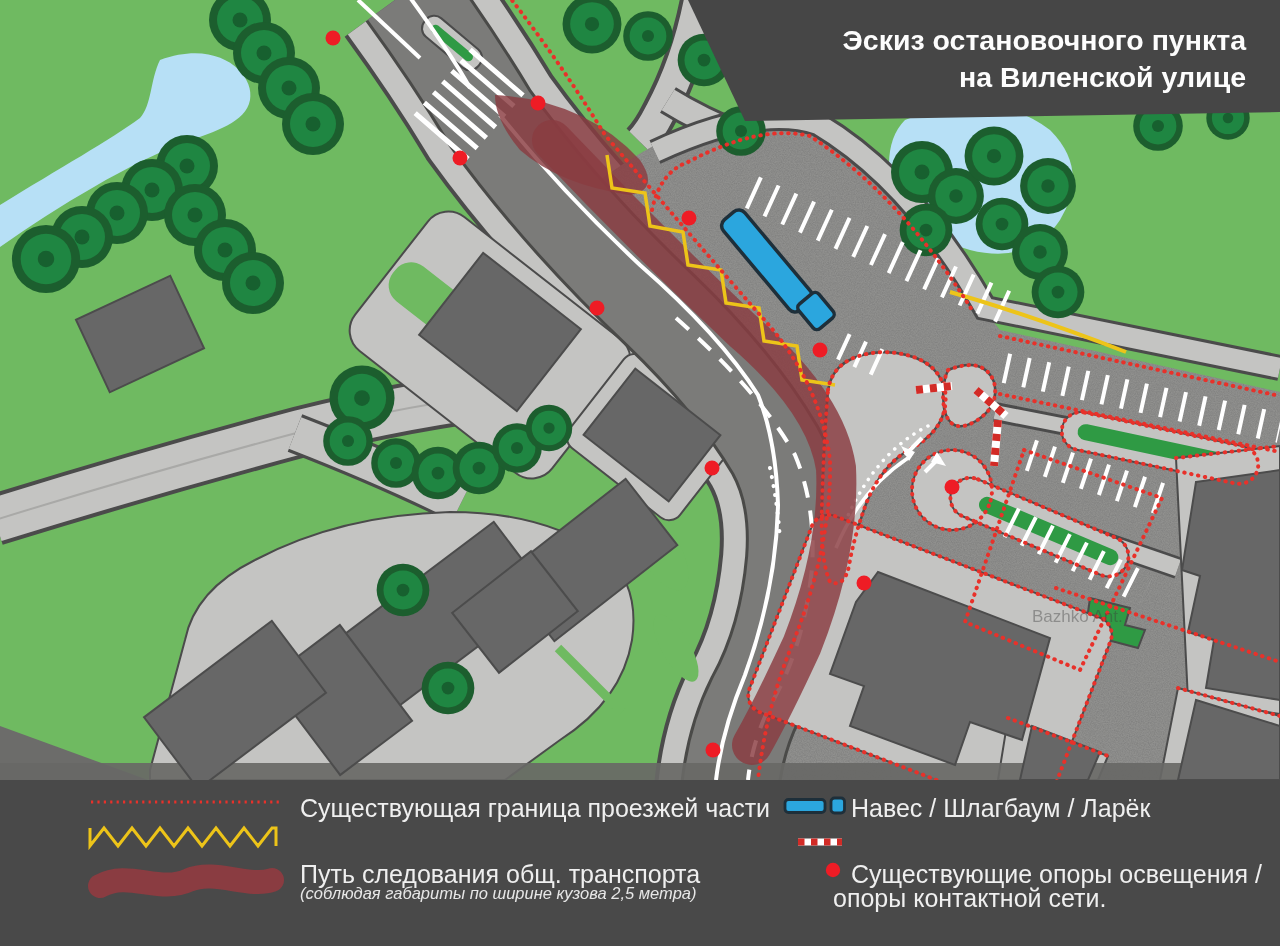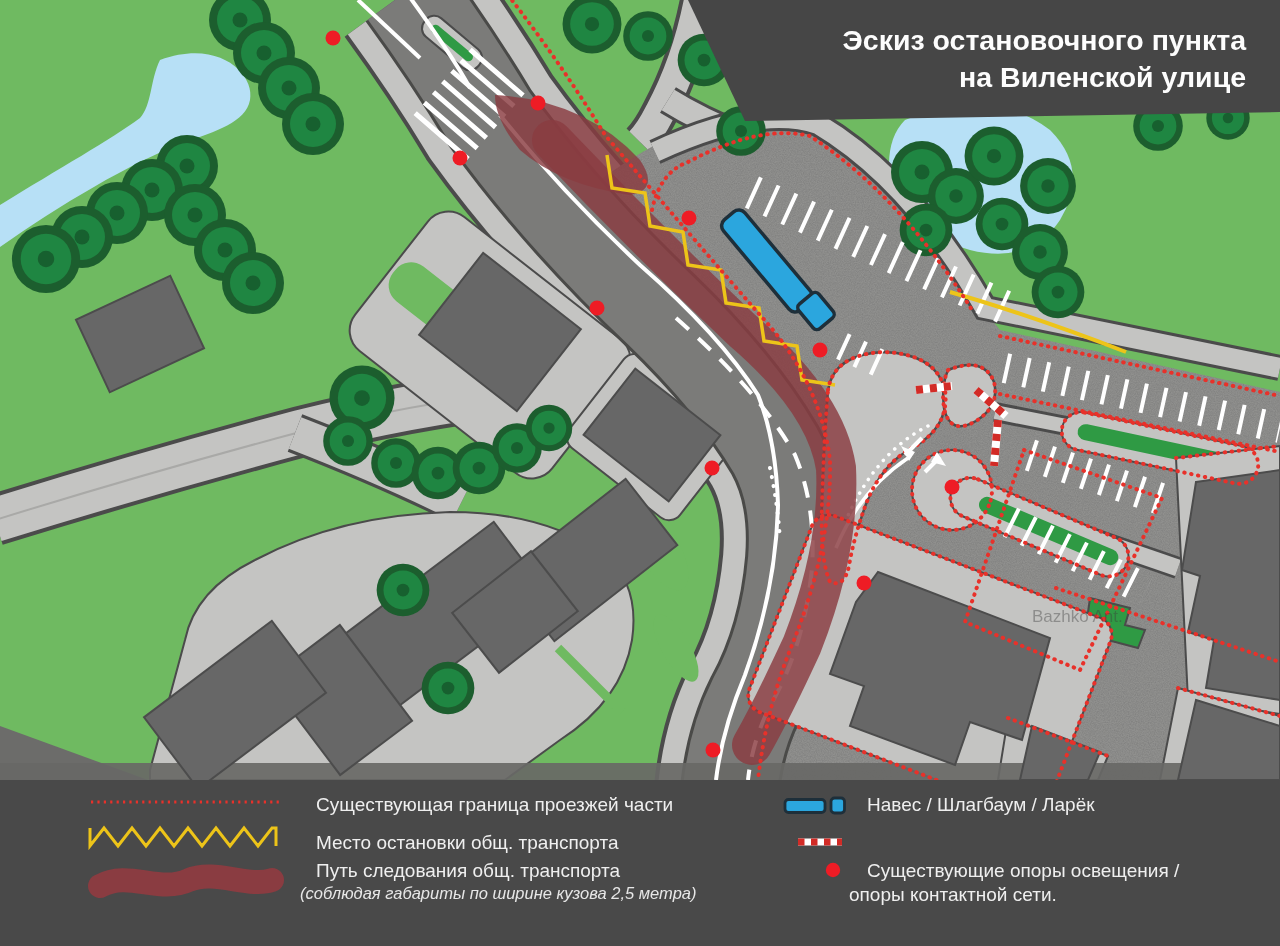--- a/index.html
+++ b/index.html
@@ -1,21 +1,21 @@
 <!DOCTYPE html>
 <html><head>
 <meta charset="utf-8">
 <style>
   html,body{margin:0;padding:0;background:#222;}
   .stage{position:relative;width:1280px;height:946px;overflow:hidden;background:#6fba61;
          font-family:"Liberation Sans",sans-serif;}
   .stage svg{display:block;}
   .map{position:absolute;top:0;left:0;}
   .legend{position:absolute;left:0;top:780px;width:1280px;height:166px;background:#494949;}
-  .legend-item{position:absolute;color:#efefef;font-size:19px;white-space:nowrap;margin-left:16px;}
+  .legend-item{position:absolute;color:#efefef;font-size:25px;white-space:nowrap;}
   .legend-sym{position:absolute;}
   .legend-note{position:absolute;color:#e7e7e7;font-size:16.5px;font-style:italic;white-space:nowrap;}
 </style>
 </head>
 <body>
 
 <div class="stage">
 
 <svg class="map" width="1280" height="946" viewBox="0 0 1280 946">
   <defs>
@@ -319,21 +319,20 @@
 <div class="legend">
 
   <svg class="legend-sym" style="left:88px;top:16px" width="196" height="12">
     <line x1="3" y1="6" x2="193" y2="6" stroke="#e8312a" stroke-width="3.2" stroke-dasharray="2.2 4.2"></line>
   </svg>
   <div class="legend-item" style="left:300px;top:14px">Существующая граница проезжей части</div>
 
   <svg class="legend-sym" style="left:86px;top:40px" width="200" height="36">
     <polyline points="4,8 4,26 18,8 32,26 46,8 60,26 74,8 88,26 102,8 116,26 130,8 144,26 158,8 172,26 186,8 190,8 190,26" fill="none" stroke="#edc419" stroke-width="3"></polyline>
   </svg>
-  <div class="legend-item" style="left:300px;top:52px">Место остановки общ. транспорта</div>
 
   <svg class="legend-sym" style="left:84px;top:76px" width="204" height="52">
     <path d="M16,30 C45,14 75,38 105,24 C130,13 165,32 188,24" fill="none" stroke="#8a3c41" stroke-width="24" stroke-linecap="round"></path>
   </svg>
   <div class="legend-item" style="left:300px;top:80px">Путь следования общ. транспорта</div>
   <div class="legend-note" style="left:300px;top:104px">(соблюдая габариты по ширине кузова 2,5 метра)</div>
 
   <svg class="legend-sym" style="left:783px;top:13px" width="64" height="26">
     <rect x="2" y="6.5" width="40" height="13" rx="3.5" fill="#2ba6de" stroke="#1e2f3a" stroke-width="2.8"></rect>
     <rect x="48" y="5" width="13.5" height="15" rx="3.5" fill="#2ba6de" stroke="#1e2f3a" stroke-width="2.8"></rect>

